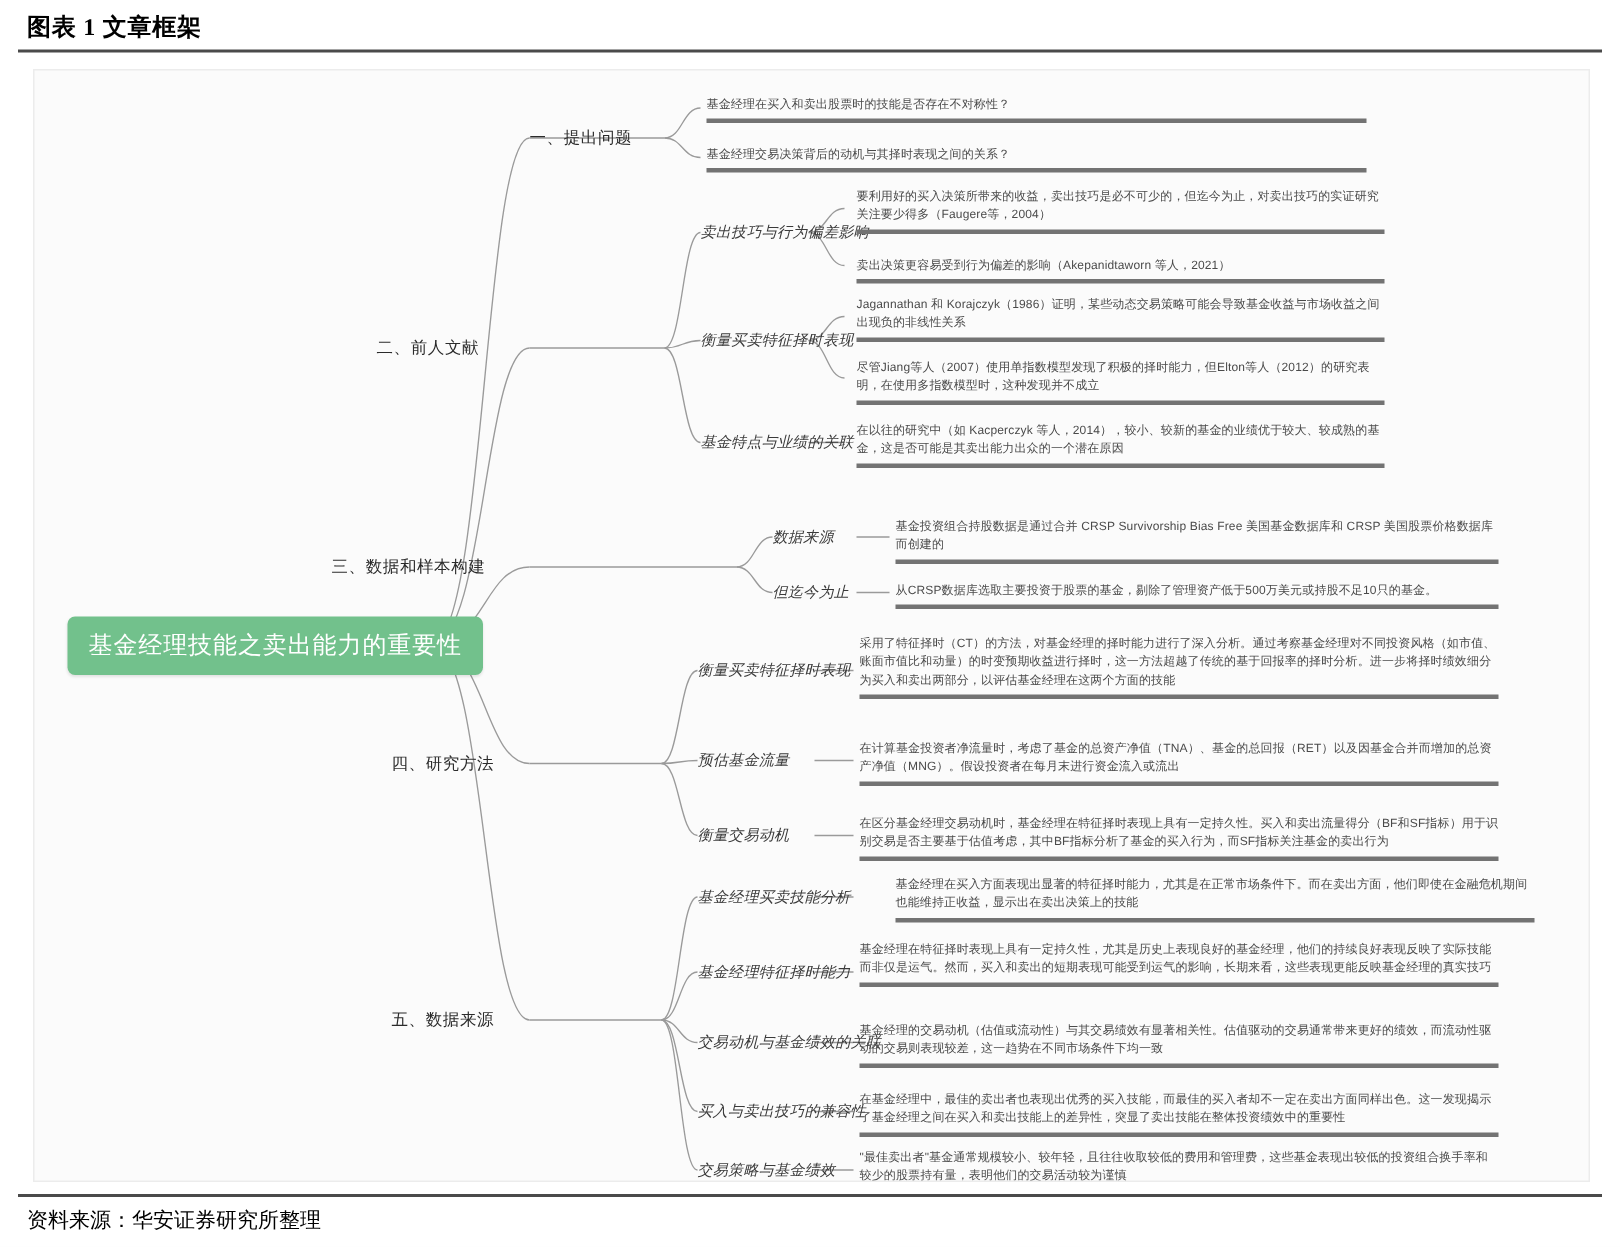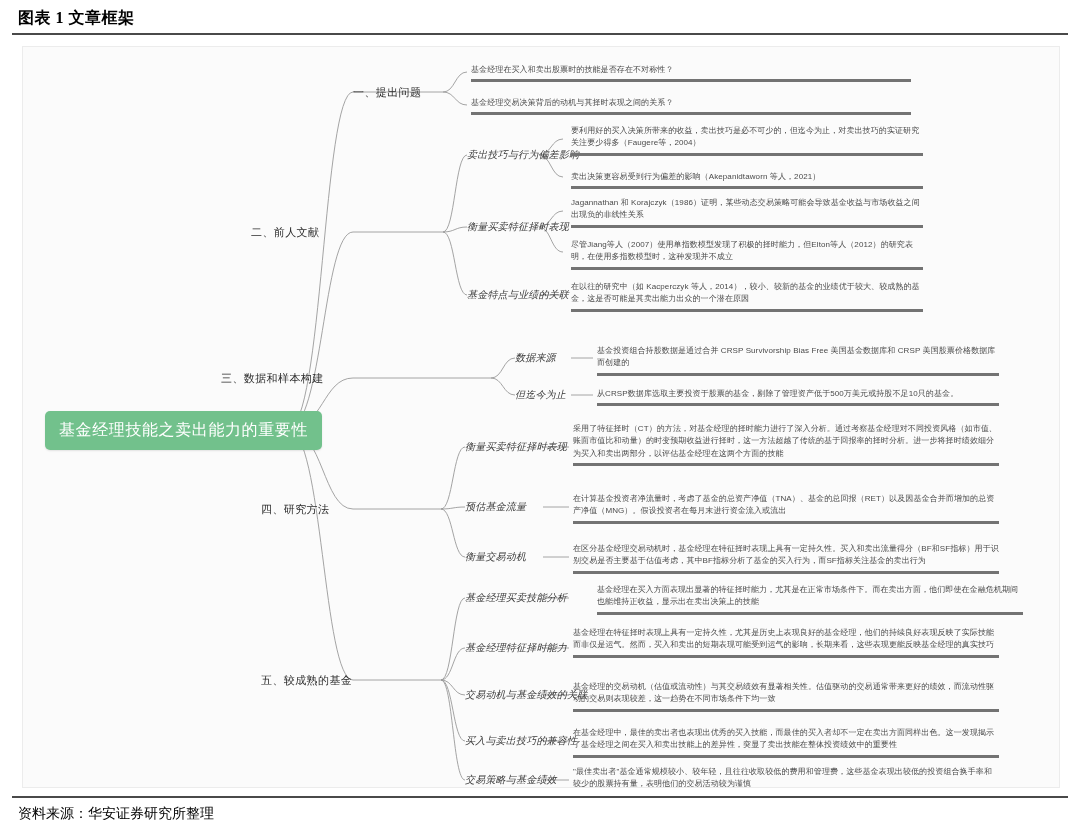--- a/index.html
+++ b/index.html
@@ -219,21 +219,21 @@
 
     <div class="lvl2" style="left:442px; top:400px;">衡量买卖特征择时表现</div>
     <div class="leaf" style="left:550px; top:376px; width:426px;">采用了特征择时（CT）的方法，对基金经理的择时能力进行了深入分析。通过考察基金经理对不同投资风格（如市值、账面市值比和动量）的时变预期收益进行择时，这一方法超越了传统的基于回报率的择时分析。进一步将择时绩效细分为买入和卖出两部分，以评估基金经理在这两个方面的技能</div>
 
     <div class="lvl2" style="left:442px; top:460px;">预估基金流量</div>
     <div class="leaf" style="left:550px; top:446px; width:426px;">在计算基金投资者净流量时，考虑了基金的总资产净值（TNA）、基金的总回报（RET）以及因基金合并而增加的总资产净值（MNG）。假设投资者在每月末进行资金流入或流出</div>
 
     <div class="lvl2" style="left:442px; top:510px;">衡量交易动机</div>
     <div class="leaf" style="left:550px; top:496px; width:426px;">在区分基金经理交易动机时，基金经理在特征择时表现上具有一定持久性。买入和卖出流量得分（BF和SF指标）用于识别交易是否主要基于估值考虑，其中BF指标分析了基金的买入行为，而SF指标关注基金的卖出行为</div>
 
-    <div class="lvl1" style="left:238px; top:633px;">五、较成熟的基金</div>
+    <div class="lvl1" style="left:238px; top:633px;">五、数据来源</div>
 
     <div class="lvl2" style="left:442px; top:551px;">基金经理买卖技能分析</div>
     <div class="leaf" style="left:574px; top:537px; width:426px;">基金经理在买入方面表现出显著的特征择时能力，尤其是在正常市场条件下。而在卖出方面，他们即使在金融危机期间也能维持正收益，显示出在卖出决策上的技能</div>
 
     <div class="lvl2" style="left:442px; top:601px;">基金经理特征择时能力</div>
     <div class="leaf" style="left:550px; top:580px; width:426px;">基金经理在特征择时表现上具有一定持久性，尤其是历史上表现良好的基金经理，他们的持续良好表现反映了实际技能而非仅是运气。然而，买入和卖出的短期表现可能受到运气的影响，长期来看，这些表现更能反映基金经理的真实技巧</div>
 
     <div class="lvl2" style="left:442px; top:648px;">交易动机与基金绩效的关联</div>
     <div class="leaf" style="left:550px; top:634px; width:426px;">基金经理的交易动机（估值或流动性）与其交易绩效有显著相关性。估值驱动的交易通常带来更好的绩效，而流动性驱动的交易则表现较差，这一趋势在不同市场条件下均一致</div>
 

